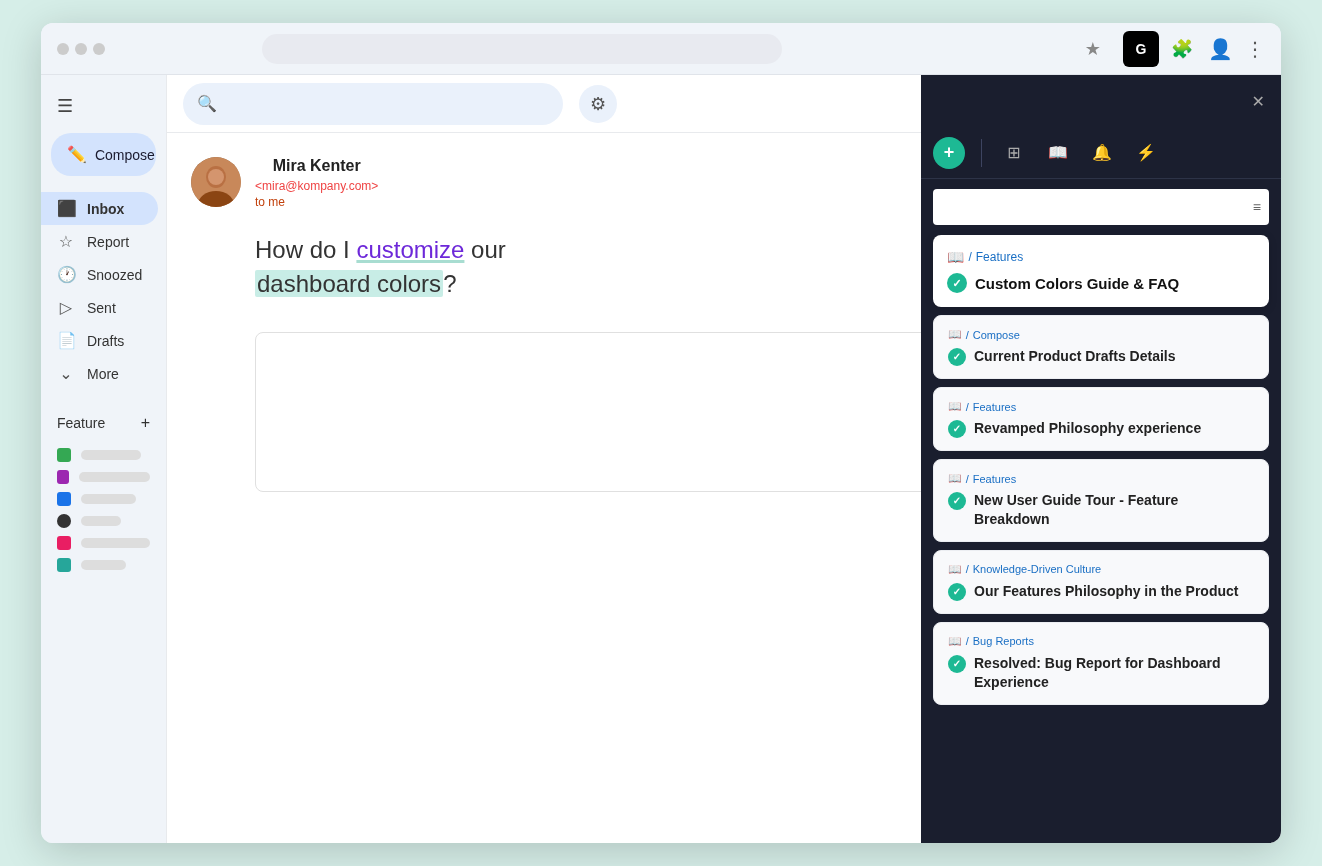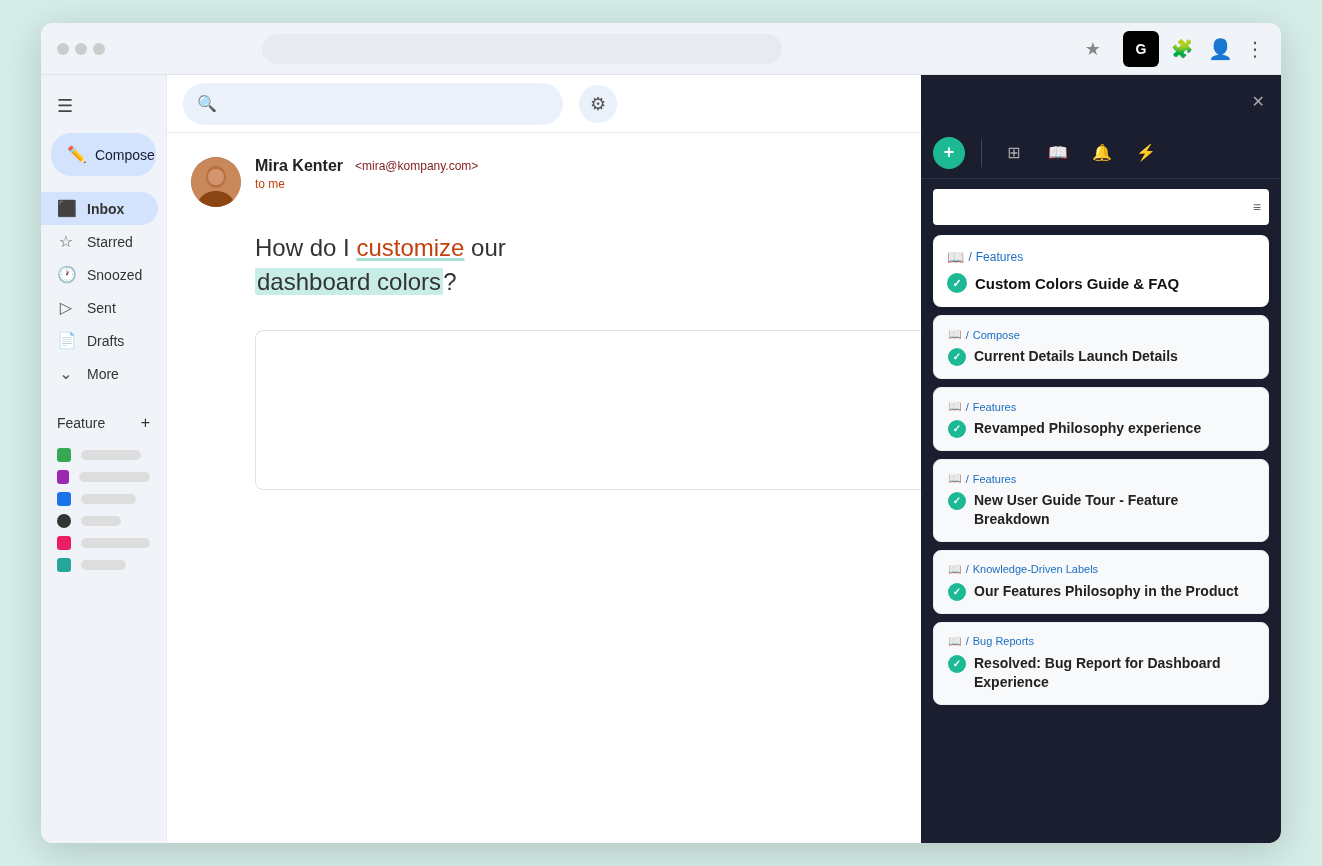--- a/index.html
+++ b/index.html
@@ -283,47 +283,48 @@
       flex-direction: column;
       gap: 2px;
     }
 
     .sender-name {
       font-size: 16px;
       font-weight: 600;
       color: #222;
       display: flex;
       align-items: center;
-      gap: 12px;
+      gap: 4px;
+      flex-direction: column;
     }
 
     .sender-email {
       font-size: 12px;
-      color: #7f1d1d;
+      color: #ef4444;
       font-weight: normal;
     }
 
     .to-me {
       font-size: 12px;
       color: #c2410c;
     }
 
     .email-body {
       padding-left: 64px;
     }
 
     .email-body h2 {
       font-size: 24px;
       font-weight: 400;
       color: #333;
       line-height: 1.4;
     }
 
     .highlight-text {
-      color: #c2410c;
+      color: #6d28d9;
       text-decoration: underline;
       text-decoration-color: #a8ddd1;
       text-decoration-thickness: 3px;
       text-underline-offset: 2px;
     }
 
     .highlight-bg {
       background: #c8ede6;
       padding: 0 2px;
       border-radius: 2px;
@@ -547,21 +548,21 @@
         <span class="pencil-icon">✏️</span>
         <span>Compose</span>
       </div>
       <div class="sidebar-nav">
         <div class="nav-item active">
           <span class="nav-icon">⬛</span>
           <span>Inbox</span>
         </div>
         <div class="nav-item">
           <span class="nav-icon">☆</span>
-          <span>Starred</span>
+          <span>Report</span>
         </div>
         <div class="nav-item">
           <span class="nav-icon">🕐</span>
           <span>Snoozed</span>
         </div>
         <div class="nav-item">
           <span class="nav-icon">▷</span>
           <span>Sent</span>
         </div>
         <div class="nav-item">
@@ -680,21 +681,21 @@
       <div class="results-list">
 
         <div class="result-card">
           <div class="result-card-breadcrumb">
             <span>📖</span>
             <span>/</span>
             <span>Compose</span>
           </div>
           <div class="result-card-title">
             <div class="check-icon-sm">✓</div>
-            <span>Current Details Launch Details</span>
+            <span>Current Product Drafts Details</span>
           </div>
         </div>
 
         <div class="result-card">
           <div class="result-card-breadcrumb">
             <span>📖</span>
             <span>/</span>
             <span>Features</span>
           </div>
           <div class="result-card-title">
@@ -712,21 +713,21 @@
           <div class="result-card-title">
             <div class="check-icon-sm">✓</div>
             <span>New User Guide Tour - Feature Breakdown</span>
           </div>
         </div>
 
         <div class="result-card">
           <div class="result-card-breadcrumb">
             <span>📖</span>
             <span>/</span>
-            <span>Knowledge-Driven Labels</span>
+            <span>Knowledge-Driven Culture</span>
           </div>
           <div class="result-card-title">
             <div class="check-icon-sm">✓</div>
             <span>Our Features Philosophy in the Product</span>
           </div>
         </div>
 
         <div class="result-card">
           <div class="result-card-breadcrumb">
             <span>📖</span>

